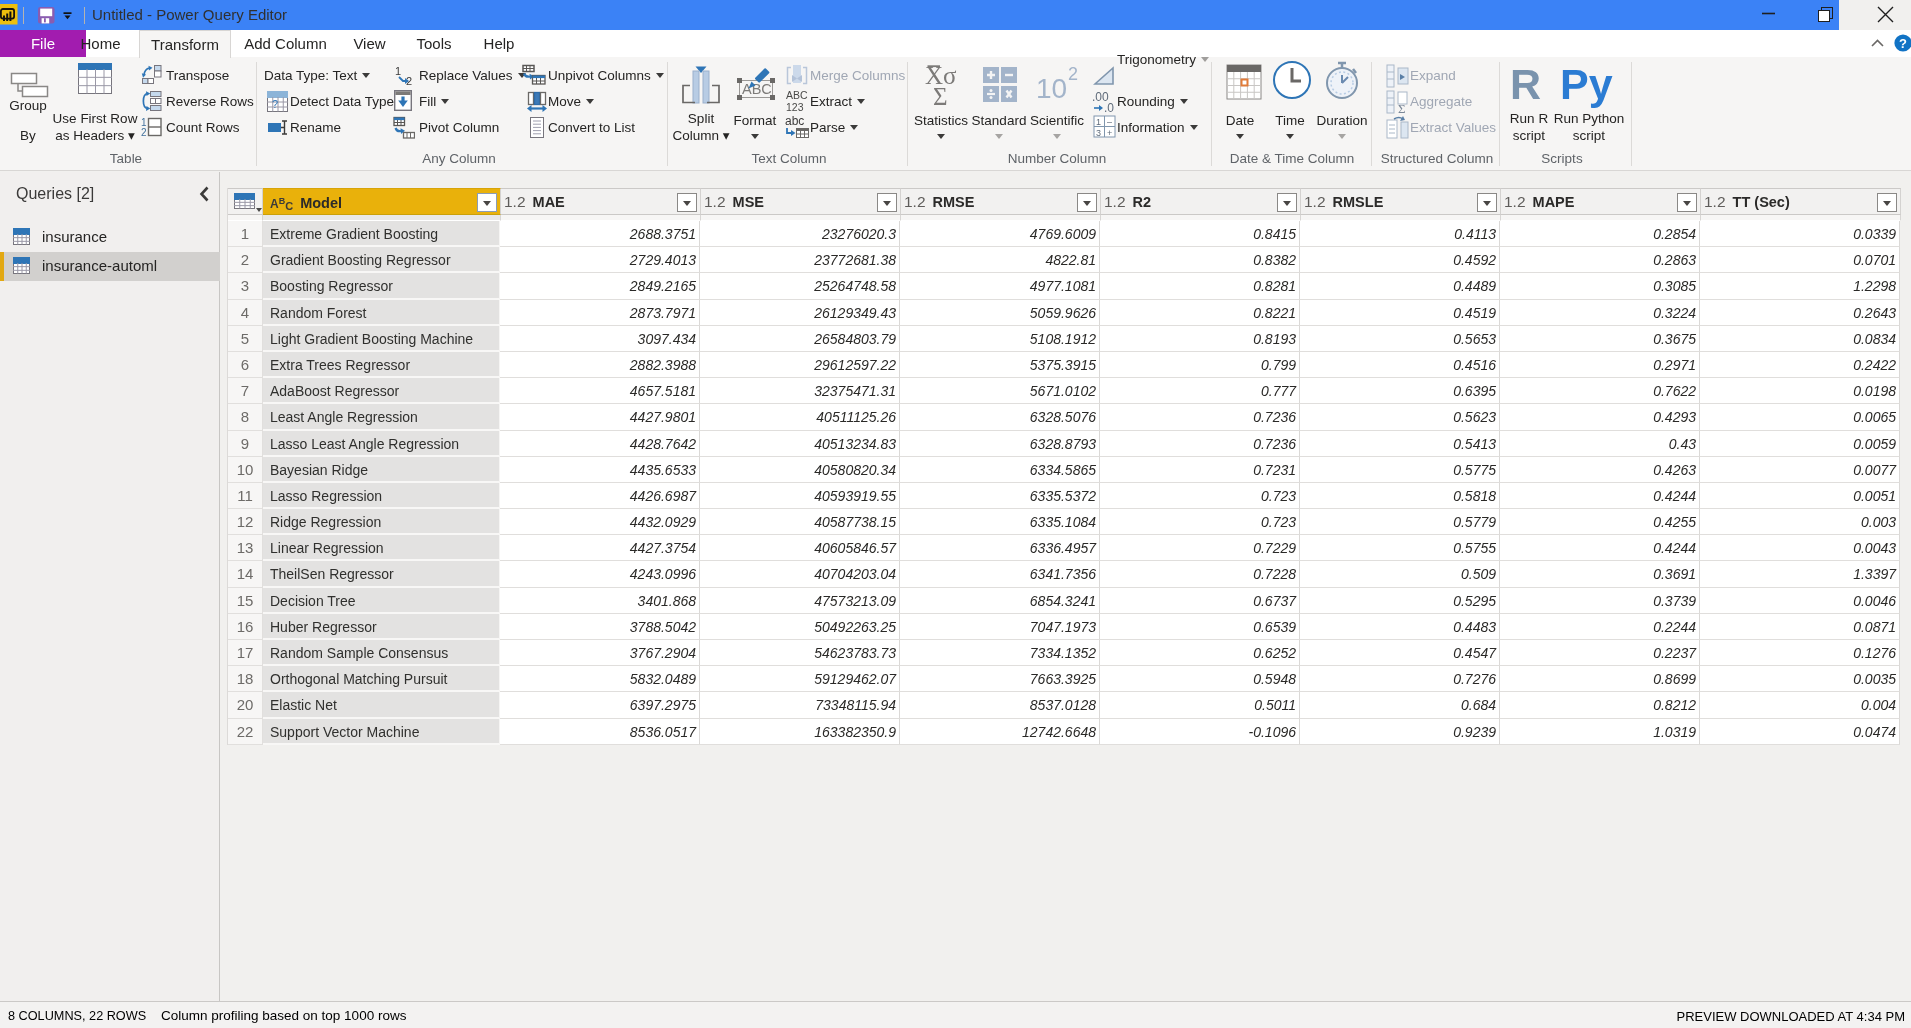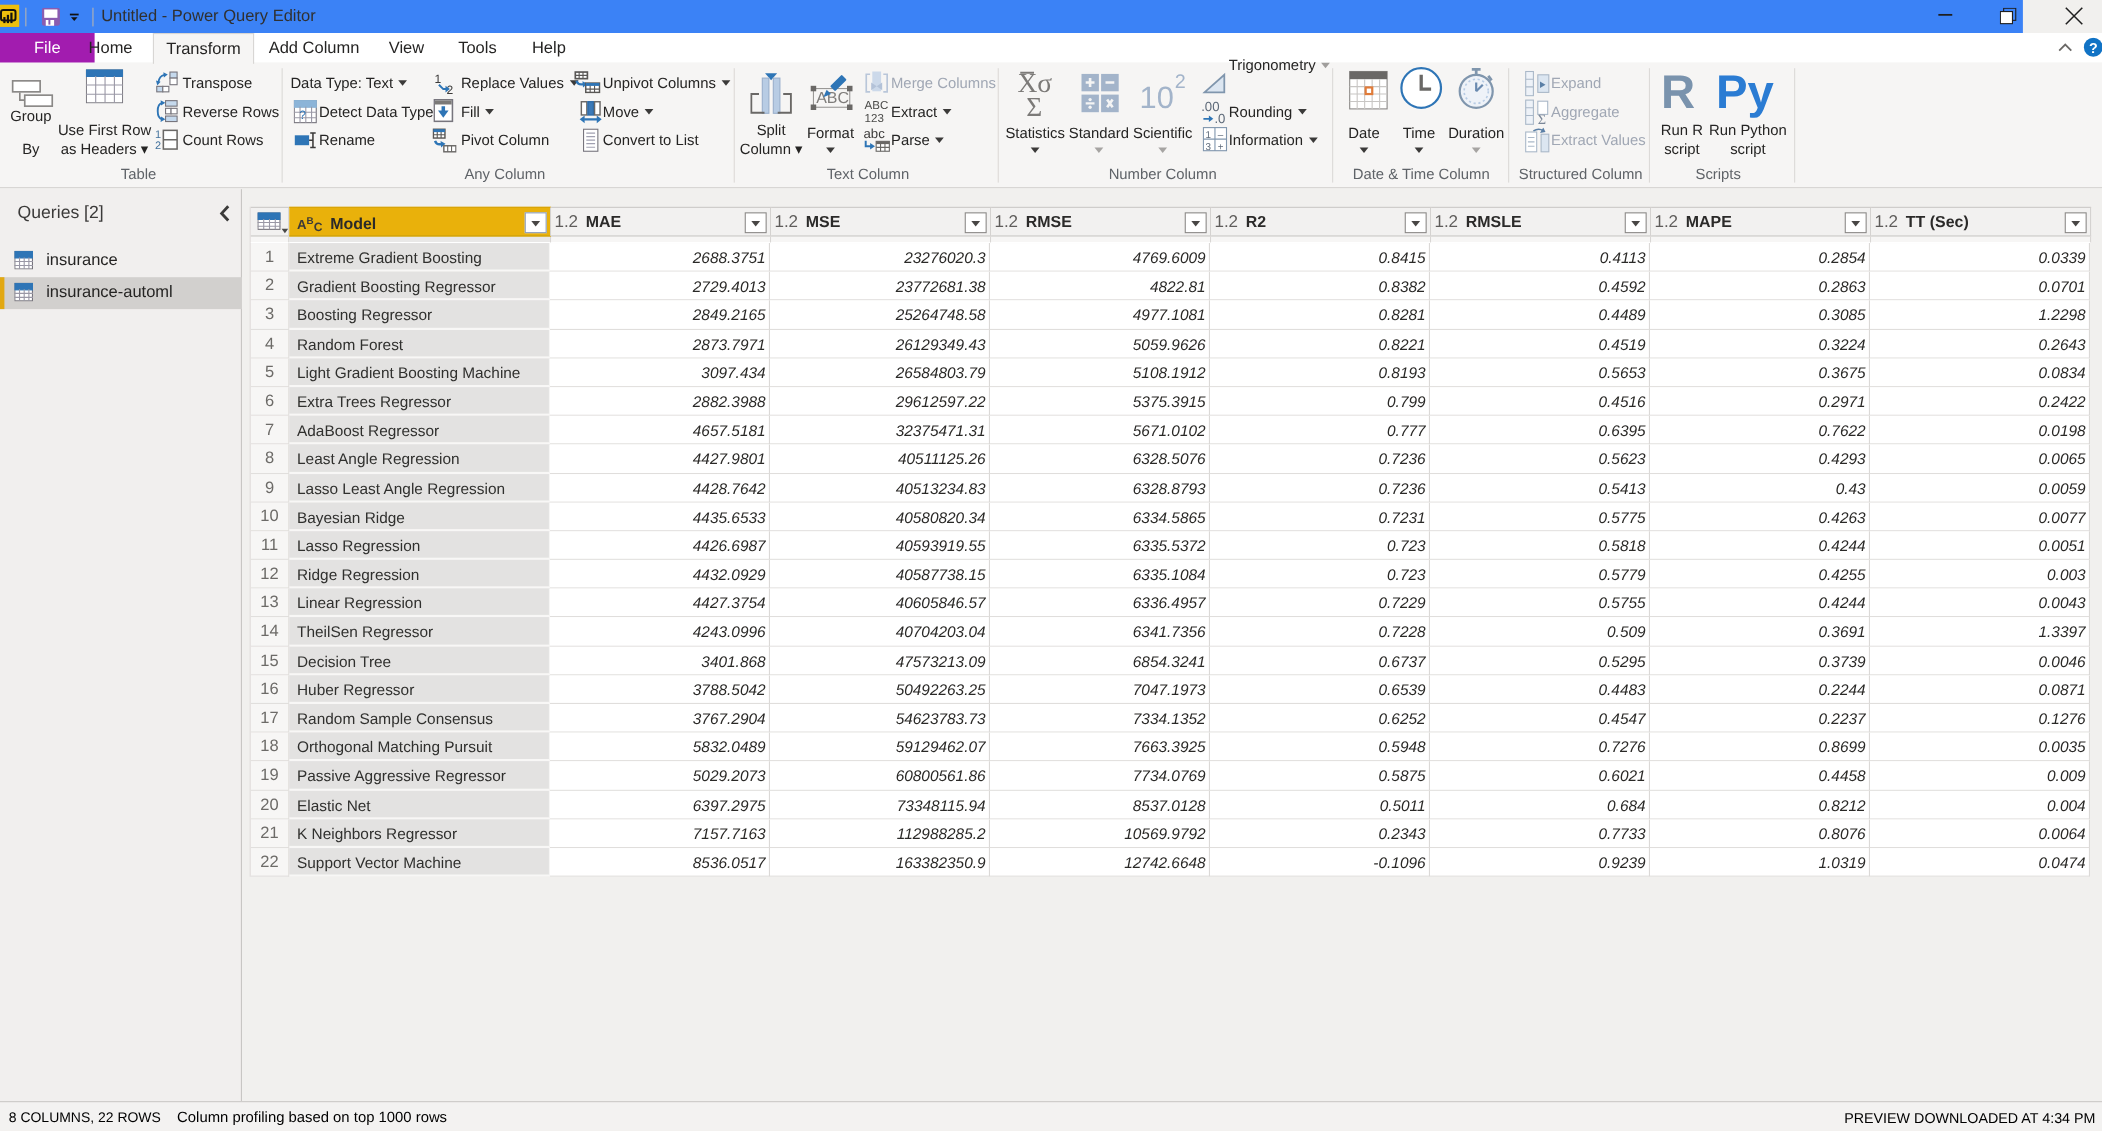--- a/index.html
+++ b/index.html
@@ -652,53 +652,31 @@
         <div class="mc">Orthogonal Matching Pursuit</div>
         <div class="nc">5832.0489</div>
         <div class="nc">59129462.07</div>
         <div class="nc">7663.3925</div>
         <div class="nc">0.5948</div>
         <div class="nc">0.7276</div>
         <div class="nc">0.8699</div>
         <div class="nc">0.0035</div>
       </div>
 <div class="r">
-        <div class="rn">19</div>
-        <div class="mc">Passive Aggressive Regressor</div>
-        <div class="nc">5029.2073</div>
-        <div class="nc">60800561.86</div>
-        <div class="nc">7734.0769</div>
-        <div class="nc">0.5875</div>
-        <div class="nc">0.6021</div>
-        <div class="nc">0.4458</div>
-        <div class="nc">0.009</div>
-      </div>
-<div class="r">
         <div class="rn">20</div>
         <div class="mc">Elastic Net</div>
         <div class="nc">6397.2975</div>
         <div class="nc">73348115.94</div>
         <div class="nc">8537.0128</div>
         <div class="nc">0.5011</div>
         <div class="nc">0.684</div>
         <div class="nc">0.8212</div>
         <div class="nc">0.004</div>
       </div>
 <div class="r">
-        <div class="rn">21</div>
-        <div class="mc">K Neighbors Regressor</div>
-        <div class="nc">7157.7163</div>
-        <div class="nc">112988285.2</div>
-        <div class="nc">10569.9792</div>
-        <div class="nc">0.2343</div>
-        <div class="nc">0.7733</div>
-        <div class="nc">0.8076</div>
-        <div class="nc">0.0064</div>
-      </div>
-<div class="r">
         <div class="rn">22</div>
         <div class="mc">Support Vector Machine</div>
         <div class="nc">8536.0517</div>
         <div class="nc">163382350.9</div>
         <div class="nc">12742.6648</div>
         <div class="nc">-0.1096</div>
         <div class="nc">0.9239</div>
         <div class="nc">1.0319</div>
         <div class="nc">0.0474</div>
       </div>

